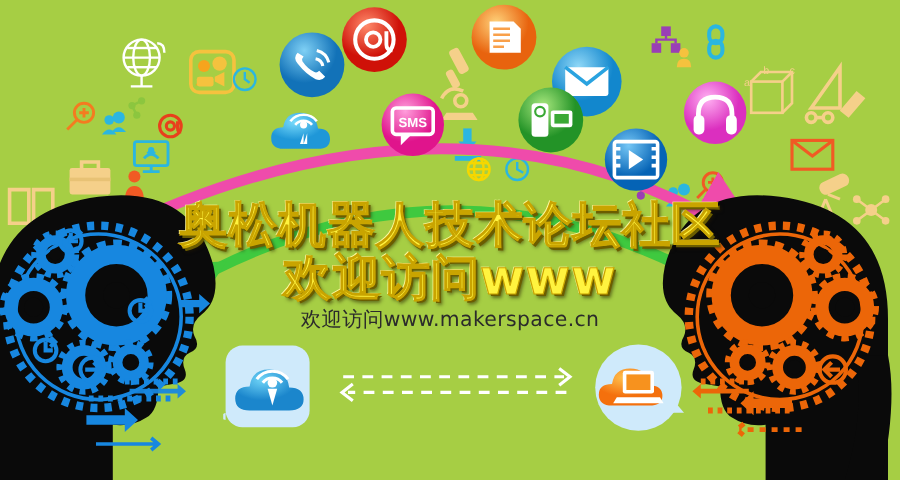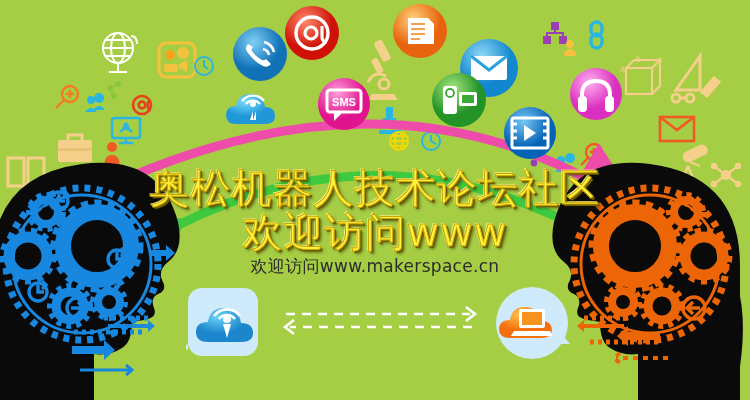--- a/index.html
+++ b/index.html
@@ -19,21 +19,21 @@
   
   #title-block {
     position:absolute;
     left:0; top:166px; width:750px;
     text-align:center;
     z-index:40;
     pointer-events:none;
   }
   .title-line {
     font-family:"DejaVu Sans","Liberation Sans",sans-serif;
-    font-weight:normal;
+    font-weight:bold;
     font-size:40px;
     line-height:44px;
     letter-spacing:1px;
     color:#fff33f;
     text-shadow:
        2px 2px 0 #6b5d00,
        3px 3px 3px rgba(40,30,0,.55),
       -1px -1px 0 #fff9a0;
     -webkit-text-stroke:1px #c9a400;
   }

